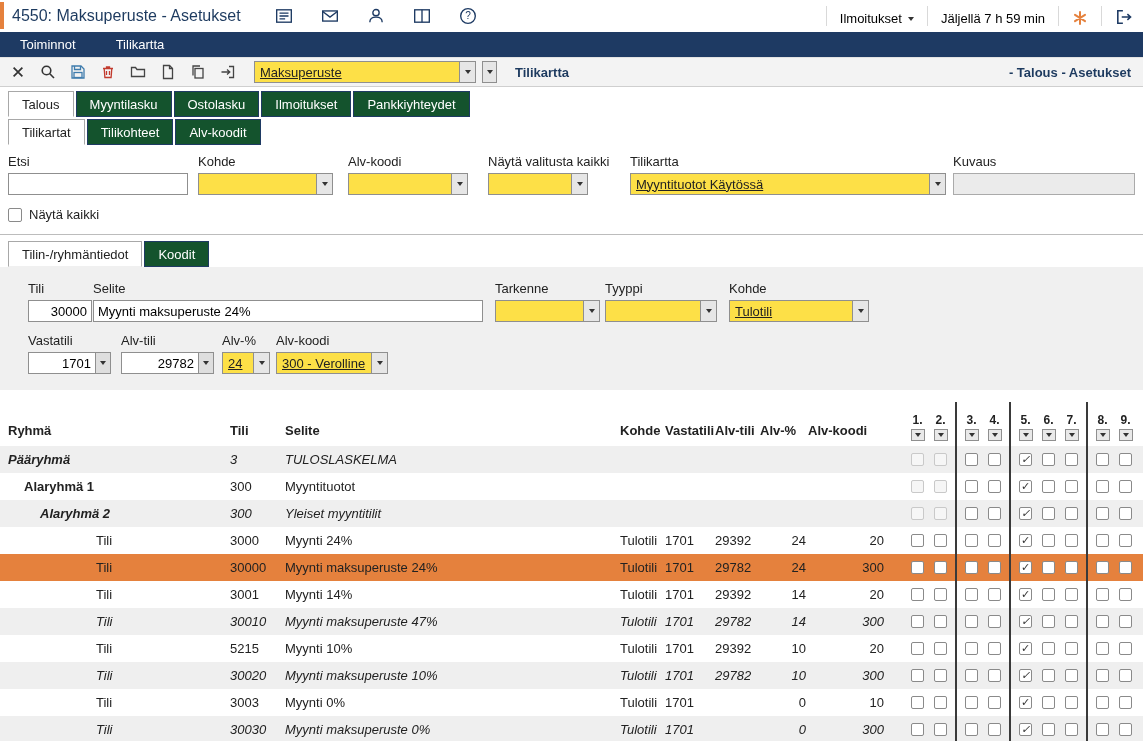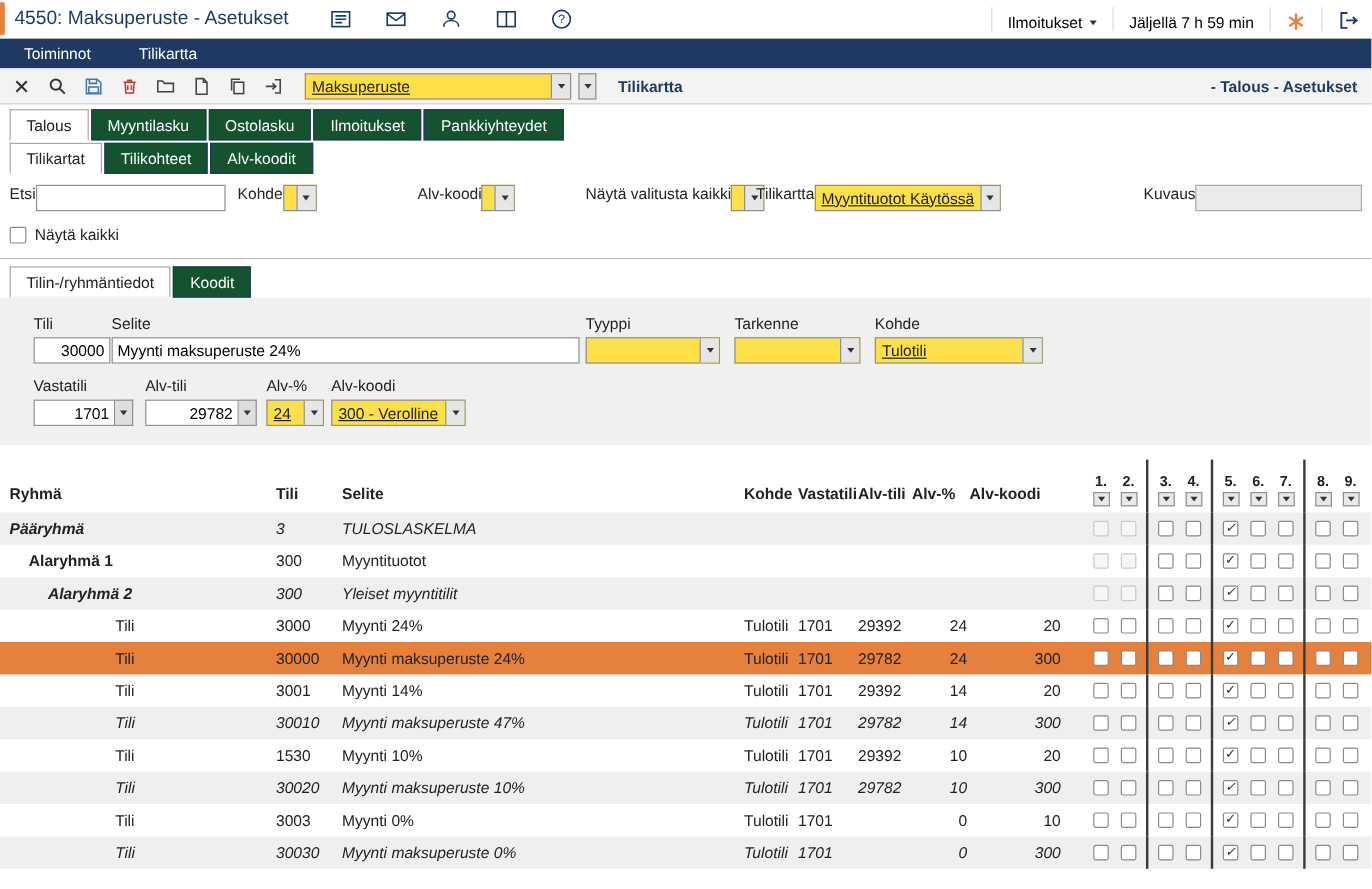--- a/index.html
+++ b/index.html
@@ -31,21 +31,21 @@
   .toolbar-dd { width:15px; height:22px; border:1px solid #8f8f8f; background:#e6e6e6; display:flex; align-items:center; justify-content:center; margin-left:-4px; cursor:pointer; }
   .toolbar-label { font-weight:bold; color:#1d3a5f; margin-left:8px; }
   .breadcrumb { margin-left:auto; font-weight:bold; color:#1d3a5f; margin-right:4px; white-space:nowrap; }
   
   .tabrow { display:flex; gap:2px; padding-left:8px; margin-top:4px; }
   .tabrow + .tabrow { margin-top:2px; }
   .tab { height:26px; display:flex; align-items:center; padding:0 13px; background:#14532d; color:#fff; cursor:pointer; border:1px solid #1e3a63; white-space:nowrap; }
   .tab.active { background:#fff; color:#222; border:1px solid #a8a8a8; border-bottom-color:#fff; }
   
   .filters { display:flex; padding:9px 8px 0 8px; align-items:flex-start; }
-  .filter { display:flex; flex-direction:row; }
+  .filter { display:flex; flex-direction:column; }
   .filter label { margin-bottom:4px; white-space:nowrap; }
   .tinput { height:22px; border:1px solid #8f8f8f; padding:0 4px; font:inherit; background:#fff; width:100%; }
   .tinput:disabled, .tinput.disabled { background:#ebebeb; border-color:#aaa; }
   .num { text-align:right; }
   .nayta-row { display:flex; align-items:center; gap:7px; padding:12px 8px 4px 8px; }
   .cb { width:14px; height:14px; border:1px solid #8a8a8a; background:#fff; border-radius:2px; cursor:pointer; }
   .divider { height:1px; background:#bcbcbc; margin-top:8px; }
   
   .detail-tabs { display:flex; gap:2px; padding-left:8px; margin-top:6px; }
   .detail-tabs .tab.active { border-bottom-color:#f0f0f0; }
@@ -293,31 +293,31 @@
 <div class="form-panel">
   <div class="form-row">
     <div class="field" style="width:64px;">
       <label>Tili</label>
       <input class="tinput num" value="30000" style="">
     </div>
     <div class="field" style="width:390px; margin-left:1px;">
       <label>Selite</label>
       <input class="tinput" value="Myynti maksuperuste 24%" style="">
     </div>
-    <div class="field" style="width:112px; margin-left:5px;">
-      <label>Tyyppi</label>
+    <div class="field" style="width:105px; margin-left:12px;">
+      <label>Tarkenne</label>
       <div class="combo">
         <span class="combo-text"></span>
         <span class="combo-btn">
             <span class="tri small"></span>
           </span>
       </div>
     </div>
-    <div class="field" style="width:105px; margin-left:12px;">
-      <label>Tarkenne</label>
+    <div class="field" style="width:112px; margin-left:5px;">
+      <label>Tyyppi</label>
       <div class="combo">
         <span class="combo-text"></span>
         <span class="combo-btn">
             <span class="tri small"></span>
           </span>
       </div>
     </div>
     <div class="field" style="width:140px; margin-left:12px;">
       <label>Kohde</label>
       <div class="combo">
@@ -728,21 +728,21 @@
           <span class="chk-cell">
             <span class="chk"></span>
           </span>
           <span class="chk-cell">
             <span class="chk"></span>
           </span>
         </span>
       </div>
       <div class="trow">
         <span class="cell-ryhma ind-3">Tili</span>
-        <span class="cell-tili">1530</span>
+        <span class="cell-tili">5215</span>
         <span class="cell-selite">Myynti 10%</span>
         <span class="cell-kohde">Tulotili</span>
         <span class="cell-vastatili">1701</span>
         <span class="cell-alvtili">29392</span>
         <span class="cell-alvpct">10</span>
         <span class="cell-alvkoodi">20</span>
         <span class="checks">
           <span class="chk-cell">
             <span class="chk"></span>
           </span>

